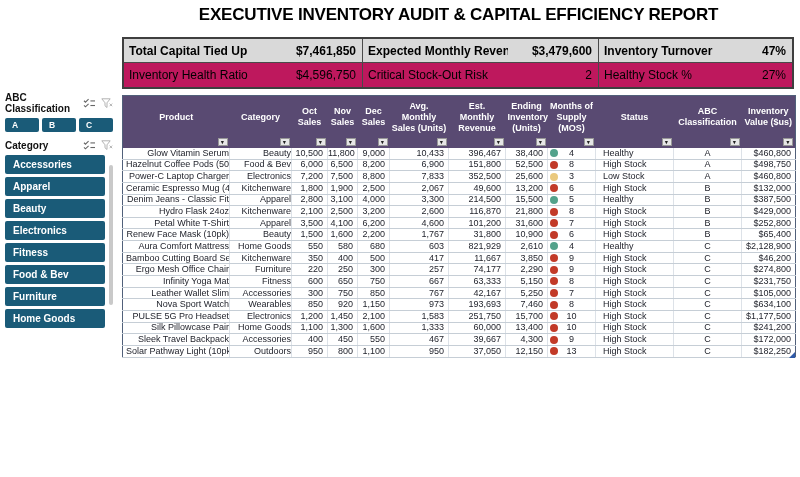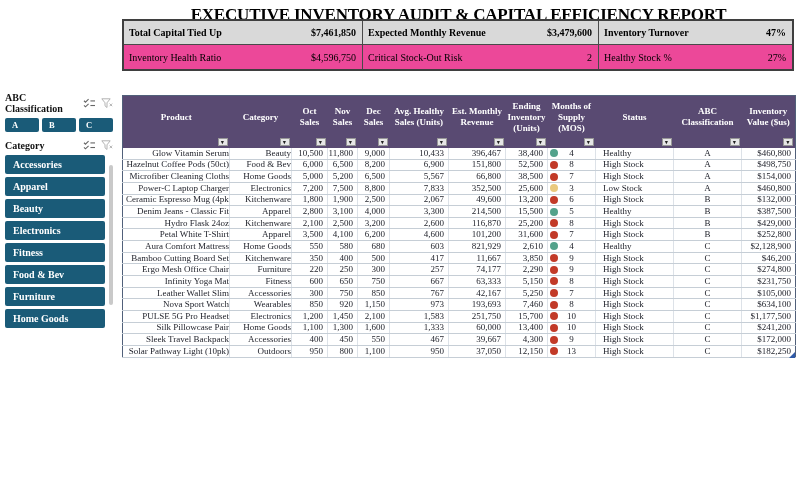--- a/index.html
+++ b/index.html
@@ -1,31 +1,31 @@
 <!DOCTYPE html>
 <html style="--accent-purple: #594a72; --slicer-teal: #1a5b78; --kpi-gray: #d9d9d9; --dot-green: #53a28b; --dot-red: #c23a28; --dot-yellow: #eac97e;"><head>
 <meta charset="utf-8">
 <style>
   html,body{margin:0;padding:0;background:#fff;width:800px;height:477px;overflow:hidden;}
-  .app{position:relative;width:800px;height:477px;font-family:Liberation Serif, serif;background:#fff;border-radius:31px;}
+  .app{position:relative;width:800px;height:477px;font-family:Liberation Sans, sans-serif;background:#fff;border-radius:31px;}
 
   
   .title{position:absolute;left:122px;top:5px;width:673px;text-align:center;
          font-size:17px;font-weight:700;color:#000;letter-spacing:-0.2px;}
 
   
-  .kpi{position:absolute;left:122px;top:19px;width:668px;height:48px;
+  .kpi{position:absolute;left:122px;top:37px;width:668px;height:48px;
        border:2px solid #3f3f3f;display:grid;
        grid-template-columns:150px 88px 146px 90px 121px 73px;
-       grid-template-rows:24px 24px;font-size:10px;color:#000;}
+       grid-template-rows:24px 24px;font-size:12px;color:#000;}
   .k{display:flex;align-items:center;overflow:hidden;white-space:nowrap;}
   .k.lbl{padding-left:5px;justify-content:flex-start;}
   .k.val{padding-right:6px;justify-content:flex-end;}
   .k.r1{background:var(--kpi-gray,#d9d9d9);font-weight:700;border-bottom:1px solid #4a4a4a;}
-  .k.r2{background:#ec4899;}
+  .k.r2{background:#be185d;}
   .k.gs{border-left:1.5px solid #4a4a4a;}
 
   
   .sidebar{position:absolute;left:5px;top:92px;width:112px;}
   .slicer-head{display:flex;align-items:center;justify-content:space-between;width:108px;margin-bottom:4px;}
   .slicer-title{font-size:10px;font-weight:700;color:#111;}
   .slicer-icons{display:flex;gap:5px;align-items:center;}
   .abc-row{display:flex;gap:3px;margin-bottom:8px;}
   .abc-btn{width:34px;height:14px;background:var(--slicer-teal,#1a5b78);color:#fff;font-size:8.5px;
            font-weight:700;display:flex;align-items:center;padding-left:7px;border-radius:2px;box-sizing:border-box;}
@@ -148,21 +148,21 @@
           <col style="width:68px">
           <col style="width:54px">
       </colgroup>
       <thead>
         <tr>
           <th><span>Product</span><span class="fbtn">▾</span></th>
           <th><span>Category</span><span class="fbtn">▾</span></th>
           <th><span>Oct Sales</span><span class="fbtn">▾</span></th>
           <th><span>Nov Sales</span><span class="fbtn">▾</span></th>
           <th><span>Dec Sales</span><span class="fbtn">▾</span></th>
-          <th><span>Avg. Healthy Sales (Units)</span><span class="fbtn">▾</span></th>
+          <th><span>Avg. Monthly Sales (Units)</span><span class="fbtn">▾</span></th>
           <th><span>Est. Monthly Revenue</span><span class="fbtn">▾</span></th>
           <th><span>Ending Inventory (Units)</span><span class="fbtn">▾</span></th>
           <th><span>Months of Supply (MOS)</span><span class="fbtn">▾</span></th>
           <th><span>Status</span><span class="fbtn">▾</span></th>
           <th><span>ABC Classification</span><span class="fbtn">▾</span></th>
           <th><span>Inventory Value ($us)</span><span class="fbtn">▾</span></th>
         </tr>
       </thead>
       <tbody>
           <tr>
@@ -187,34 +187,20 @@
             <td class="c-num">8,200</td>
             <td class="c-num">6,900</td>
             <td class="c-num">151,800</td>
             <td class="c-num">52,500</td>
             <td class="c-mos"><span class="dot dot-red"></span><span>8</span></td>
             <td class="c-status">High Stock</td>
             <td class="c-center">A</td>
             <td class="c-num">$498,750</td>
           </tr>
           <tr>
-            <td class="c-left">Microfiber Cleaning Cloths</td>
-            <td class="c-left">Home Goods</td>
-            <td class="c-num">5,000</td>
-            <td class="c-num">5,200</td>
-            <td class="c-num">6,500</td>
-            <td class="c-num">5,567</td>
-            <td class="c-num">66,800</td>
-            <td class="c-num">38,500</td>
-            <td class="c-mos"><span class="dot dot-red"></span><span>7</span></td>
-            <td class="c-status">High Stock</td>
-            <td class="c-center">A</td>
-            <td class="c-num">$154,000</td>
-          </tr>
-          <tr>
             <td class="c-left">Power-C Laptop Charger</td>
             <td class="c-left">Electronics</td>
             <td class="c-num">7,200</td>
             <td class="c-num">7,500</td>
             <td class="c-num">8,800</td>
             <td class="c-num">7,833</td>
             <td class="c-num">352,500</td>
             <td class="c-num">25,600</td>
             <td class="c-mos"><span class="dot dot-yellow"></span><span>3</span></td>
             <td class="c-status">Low Stock</td>
@@ -250,39 +236,53 @@
             <td class="c-num">$387,500</td>
           </tr>
           <tr>
             <td class="c-left">Hydro Flask 24oz</td>
             <td class="c-left">Kitchenware</td>
             <td class="c-num">2,100</td>
             <td class="c-num">2,500</td>
             <td class="c-num">3,200</td>
             <td class="c-num">2,600</td>
             <td class="c-num">116,870</td>
-            <td class="c-num">25,200</td>
+            <td class="c-num">21,800</td>
             <td class="c-mos"><span class="dot dot-red"></span><span>8</span></td>
             <td class="c-status">High Stock</td>
             <td class="c-center">B</td>
             <td class="c-num">$429,000</td>
           </tr>
           <tr>
             <td class="c-left">Petal White T-Shirt</td>
             <td class="c-left">Apparel</td>
             <td class="c-num">3,500</td>
             <td class="c-num">4,100</td>
             <td class="c-num">6,200</td>
             <td class="c-num">4,600</td>
             <td class="c-num">101,200</td>
             <td class="c-num">31,600</td>
             <td class="c-mos"><span class="dot dot-red"></span><span>7</span></td>
             <td class="c-status">High Stock</td>
             <td class="c-center">B</td>
             <td class="c-num">$252,800</td>
+          </tr>
+          <tr>
+            <td class="c-left">Renew Face Mask (10pk)</td>
+            <td class="c-left">Beauty</td>
+            <td class="c-num">1,500</td>
+            <td class="c-num">1,600</td>
+            <td class="c-num">2,200</td>
+            <td class="c-num">1,767</td>
+            <td class="c-num">31,800</td>
+            <td class="c-num">10,900</td>
+            <td class="c-mos"><span class="dot dot-red"></span><span>6</span></td>
+            <td class="c-status">High Stock</td>
+            <td class="c-center">B</td>
+            <td class="c-num">$65,400</td>
           </tr>
           <tr>
             <td class="c-left">Aura Comfort Mattress</td>
             <td class="c-left">Home Goods</td>
             <td class="c-num">550</td>
             <td class="c-num">580</td>
             <td class="c-num">680</td>
             <td class="c-num">603</td>
             <td class="c-num">821,929</td>
             <td class="c-num">2,610</td>

